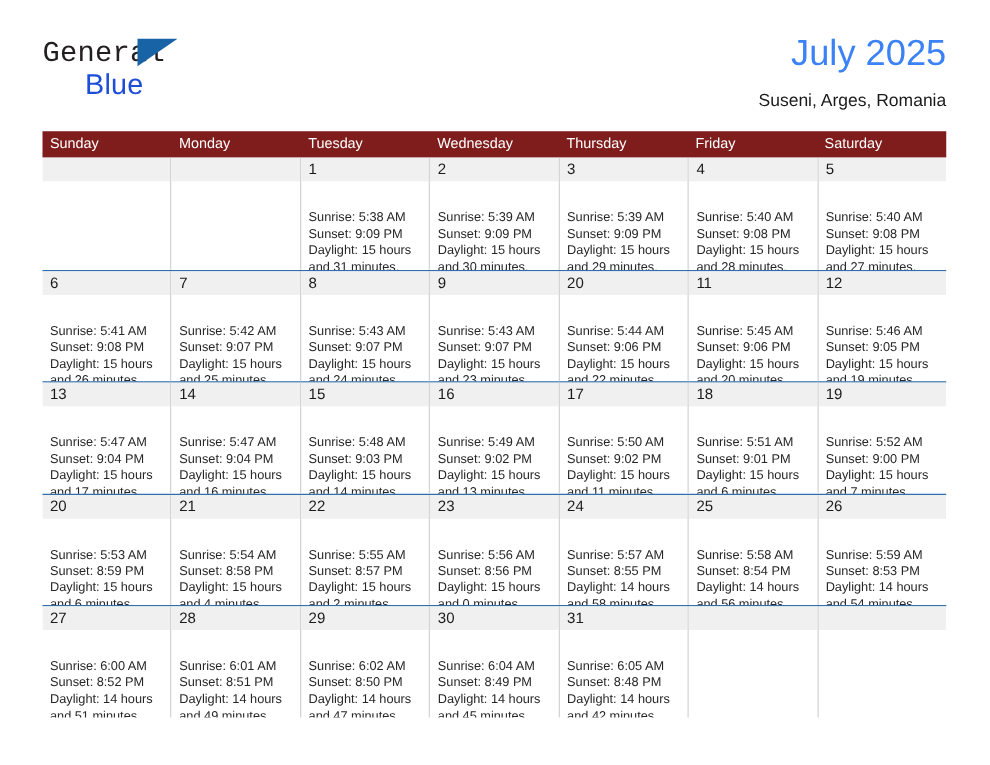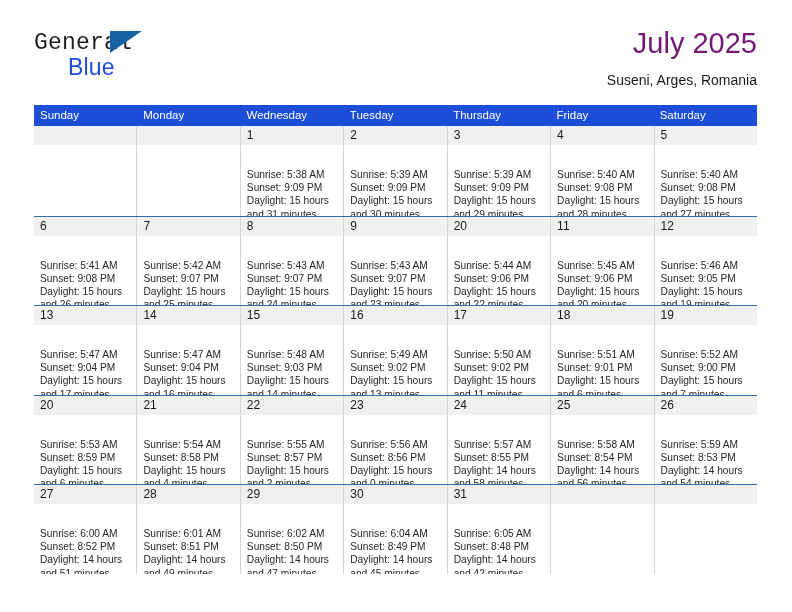--- a/index.html
+++ b/index.html
@@ -64,42 +64,42 @@
   }
 
   .title-block {
     position: absolute;
     right: 0;
     top: 0;
     text-align: right;
   }
   .cal-title {
     font-size: 29px;
-    color: #701a75;
+    color: #3b82f6;
     line-height: 34px;
     font-weight: normal;
   }
   .cal-subtitle {
     margin-top: 12px;
     font-size: 14px;
     color: #1a1a1a;
     line-height: 16px;
     margin-left: 44px;
   }
 
   
   .calendar {
     position: absolute;
     left: 34px;
     top: 105px;
     width: 723px;
   }
   .week-head {
     display: flex;
-    background: #1d4ed8;
+    background: #7f1d1d;
     height: 21px;
   }
   .week-head .dow {
     flex: 1 1 0;
     color: #ffffff;
     font-size: 11.5px;
     line-height: 21px;
     padding-left: 6px;
     box-sizing: border-box;
     white-space: nowrap;
@@ -163,22 +163,22 @@
       <div class="cal-subtitle">Suseni, Arges, Romania</div>
     </div>
 
   </div>
 
   <div class="calendar">
 
     <div class="week-head">
       <div class="dow">Sunday</div>
       <div class="dow">Monday</div>
+      <div class="dow">Tuesday</div>
       <div class="dow">Wednesday</div>
-      <div class="dow">Tuesday</div>
       <div class="dow">Thursday</div>
       <div class="dow">Friday</div>
       <div class="dow">Saturday</div>
     </div>
 
     <div id="weeks-container">
         <div class="week">
           <div class="cell empty">
             <div class="daynum"></div>
           </div>

